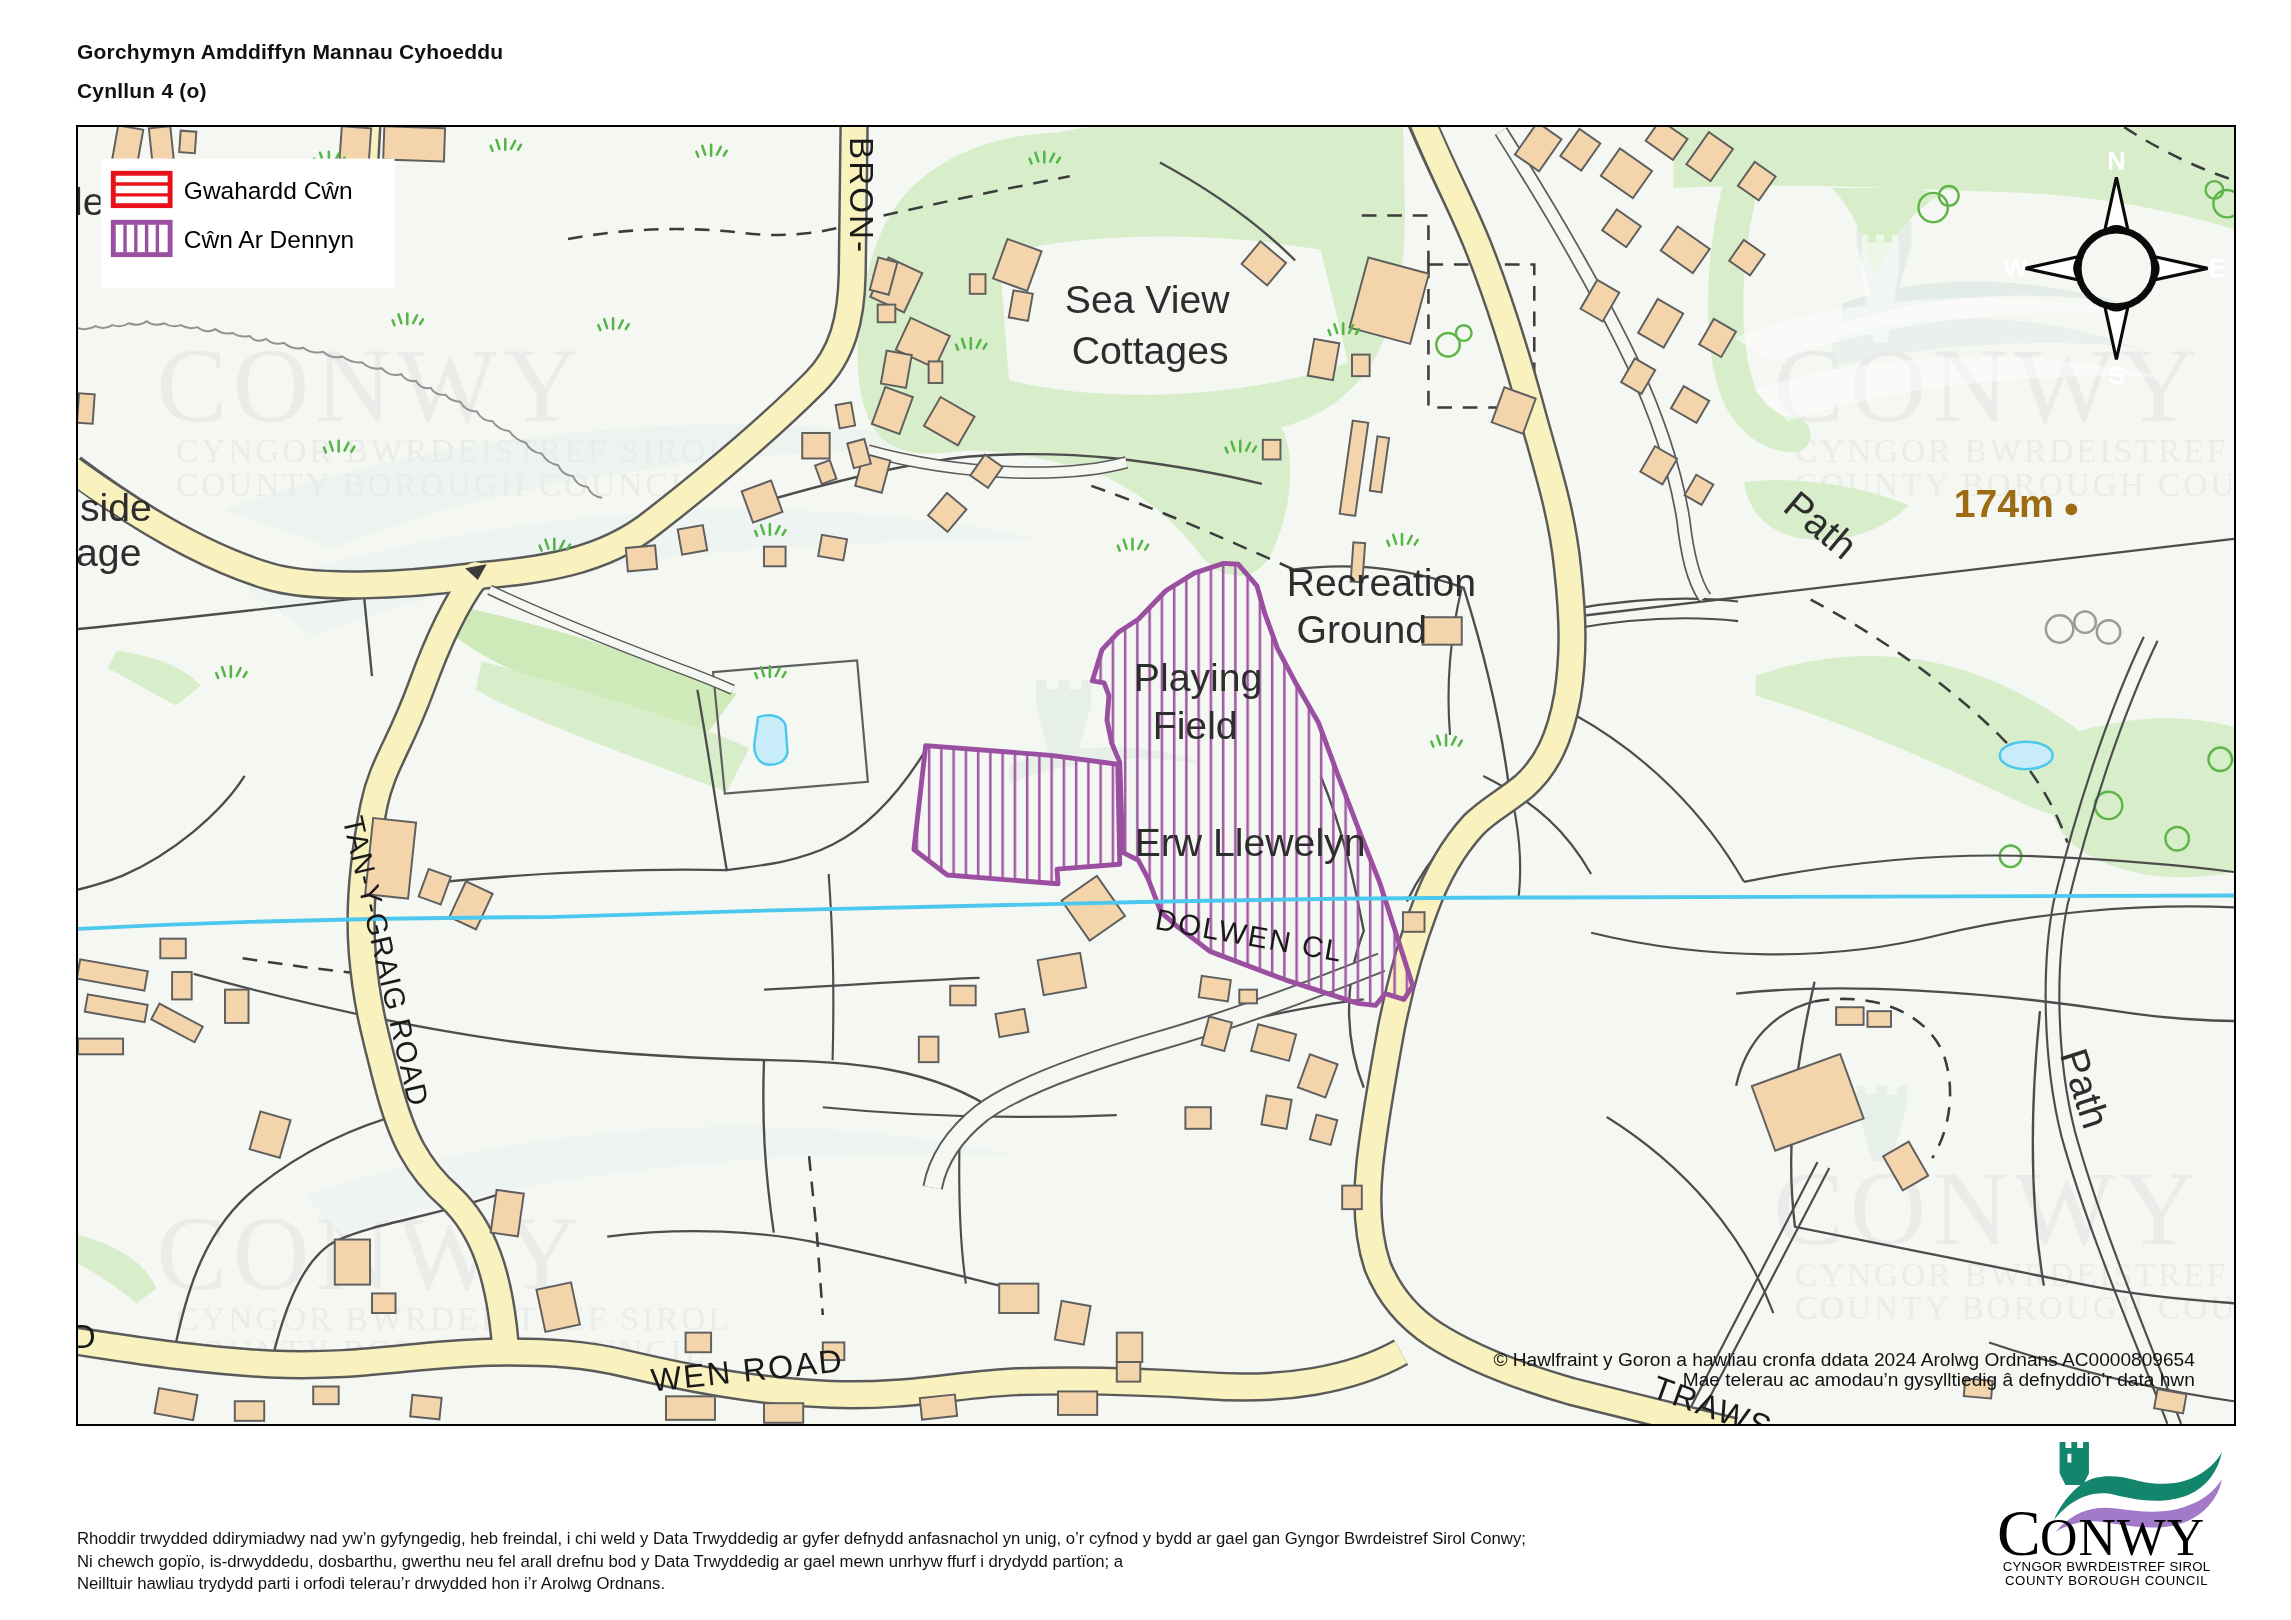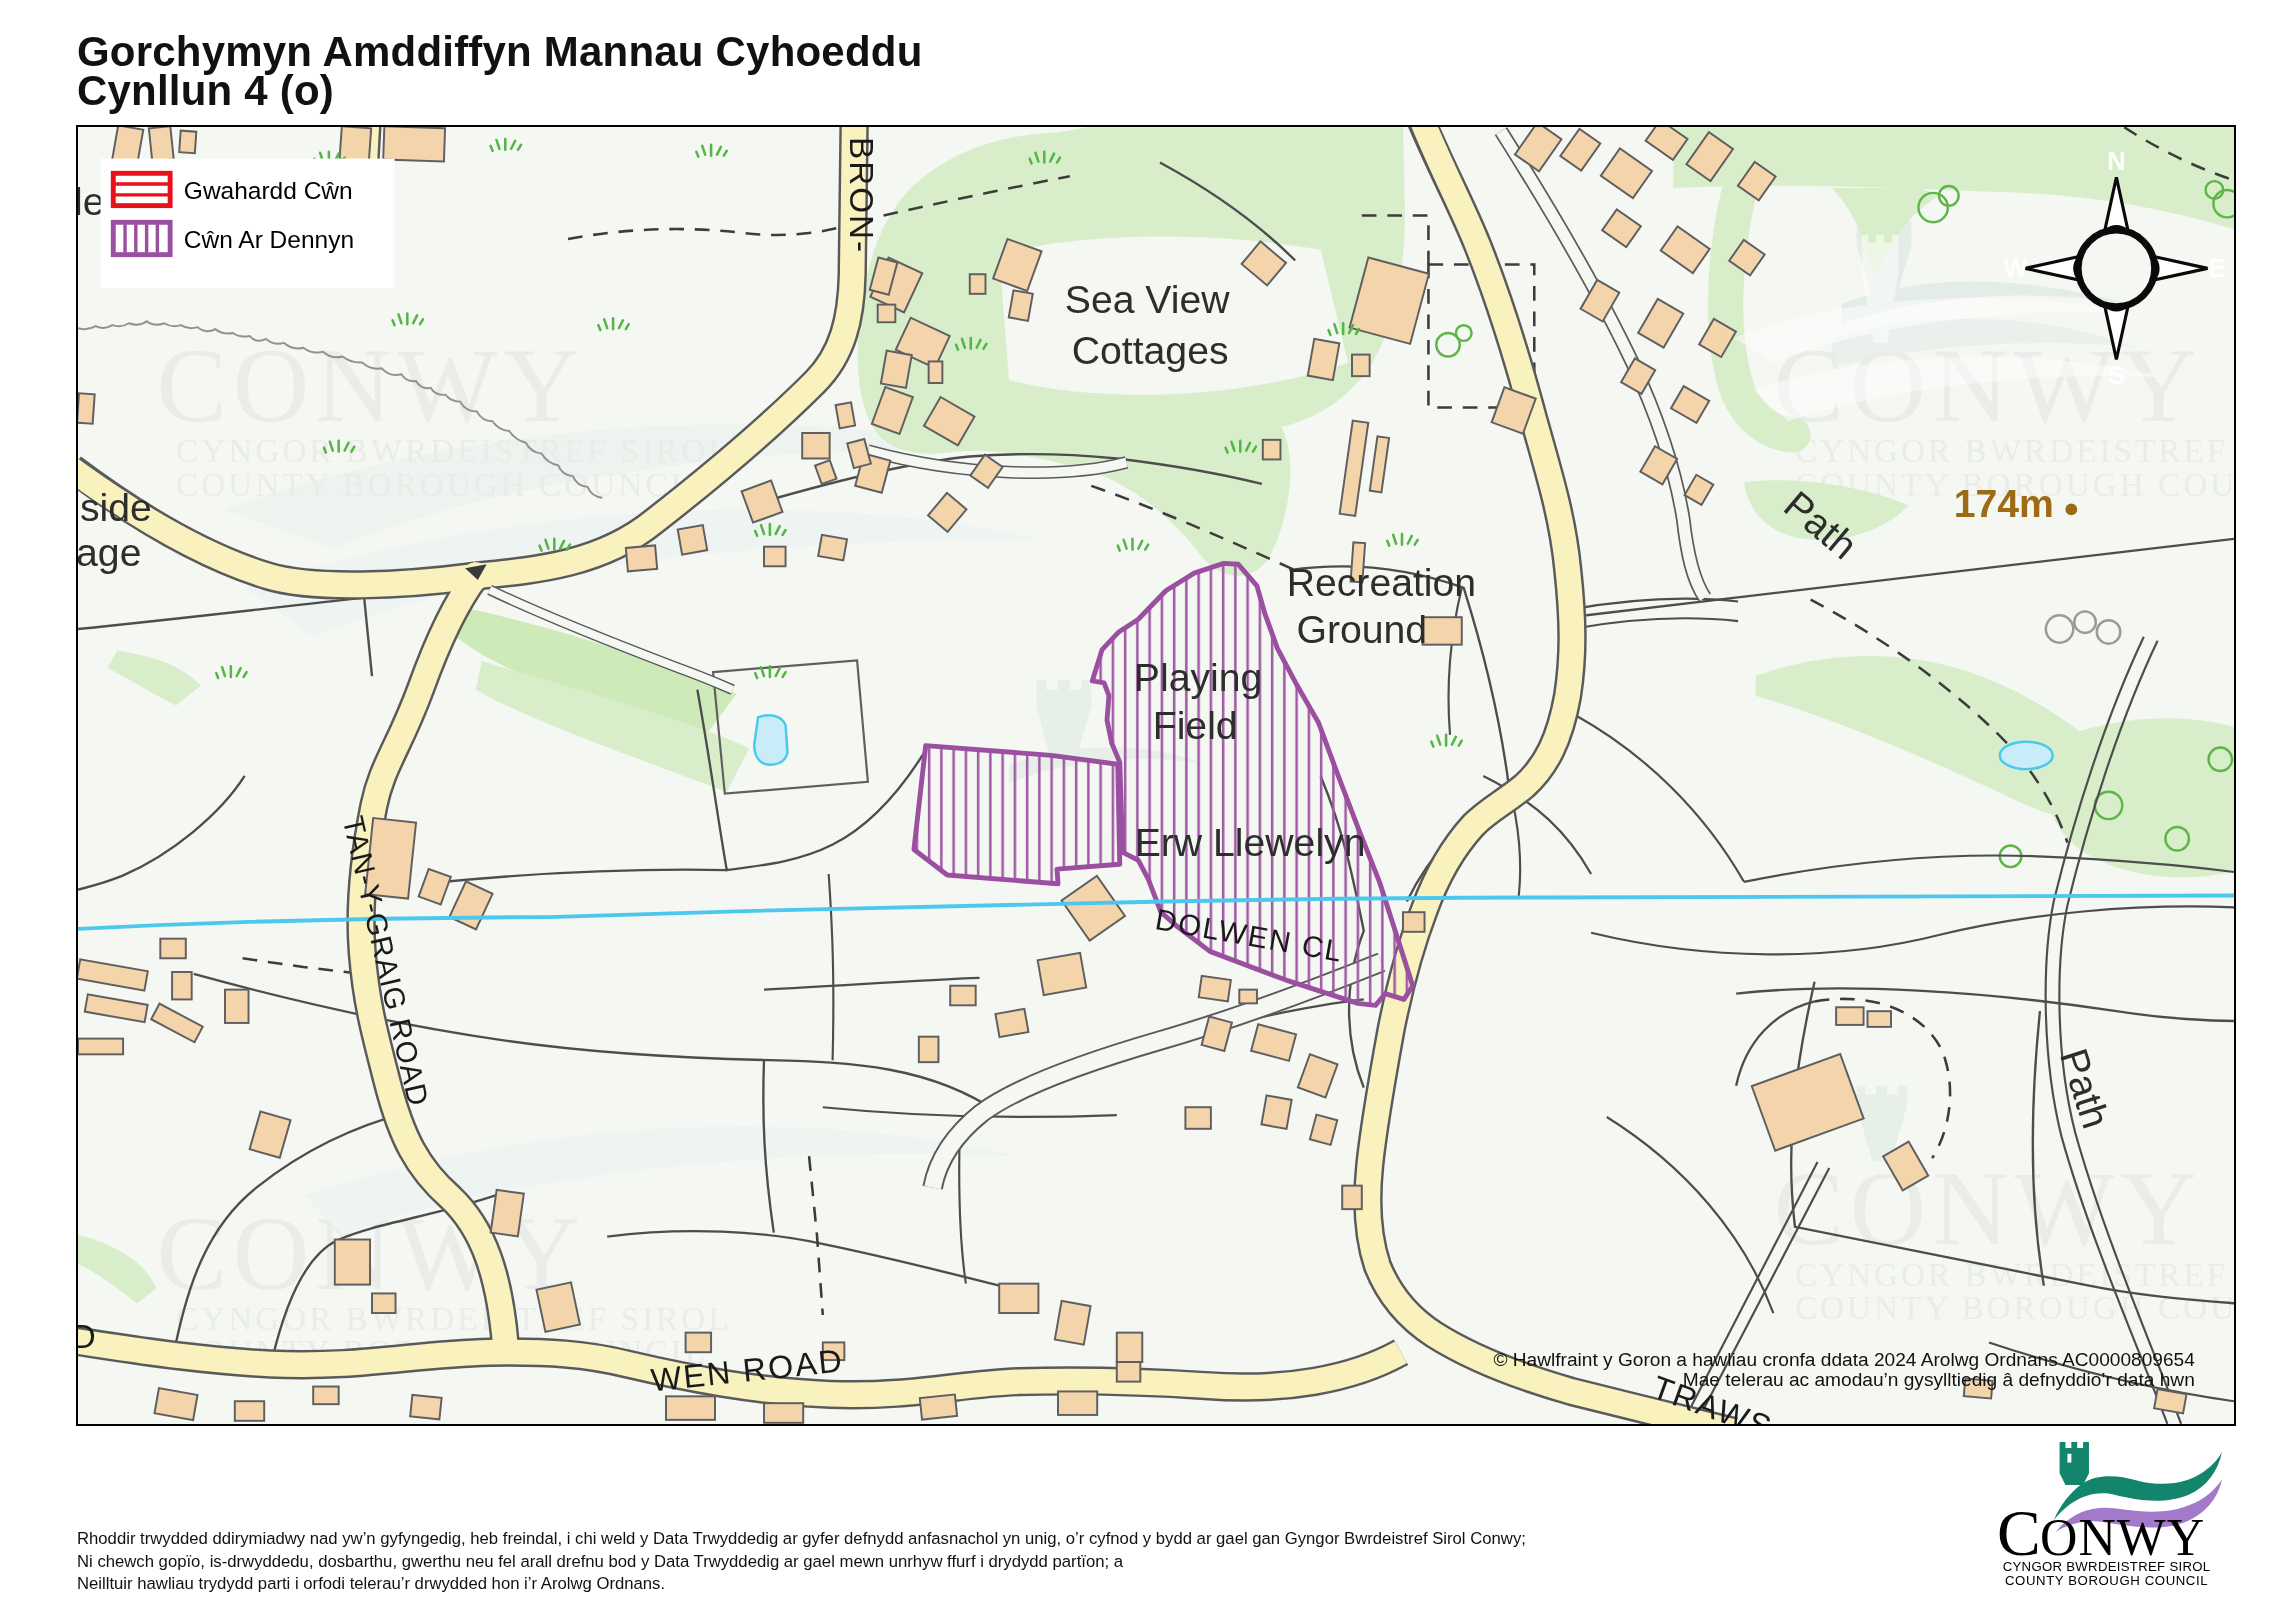--- a/index.html
+++ b/index.html
@@ -2,21 +2,21 @@
 <html><head>
 <meta charset="utf-8">
 <style>
   html,body{margin:0;padding:0;background:#ffffff;}
   body{width:2292px;height:1620px;position:relative;font-family:"Liberation Sans",sans-serif;overflow:hidden;}
   .abs{position:absolute;}
 </style>
 </head>
 <body>
 
-<div class="abs" style="left:77px;top:32px;font-size:42px;font-weight:bold;color:#111;line-height:39px;letter-spacing:0.2px;">Gorchymyn Amddiffyn Mannau Cyhoeddu<br>Cynllun 4 (o)</div>
+<div class="abs" style="left:77px;top:32px;font-size:21px;font-weight:bold;color:#111;line-height:39px;letter-spacing:0.2px;">Gorchymyn Amddiffyn Mannau Cyhoeddu<br>Cynllun 4 (o)</div>
 
 <div class="abs" style="left:76px;top:125px;width:2156px;height:1297px;border:2.9px solid #000;background:#f5f7f2;">
 <svg width="2156" height="1297" viewBox="0 0 2200 1323">
 <defs>
 <pattern id="vh" width="12.5" height="12" patternUnits="userSpaceOnUse">
 <line x1="6" y1="0" x2="6" y2="12" stroke="#a05aa5" stroke-width="2.6"></line>
 </pattern>
 </defs>
 
 <rect x="0" y="0" width="2200" height="1323" fill="#f5f7f2"></rect>

